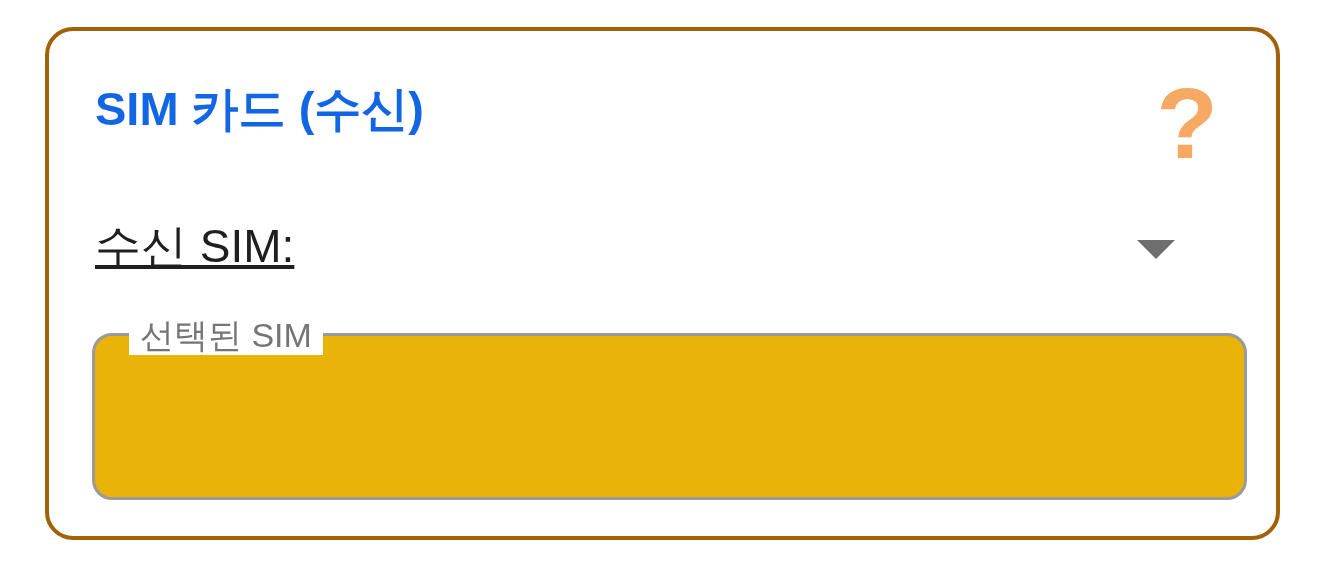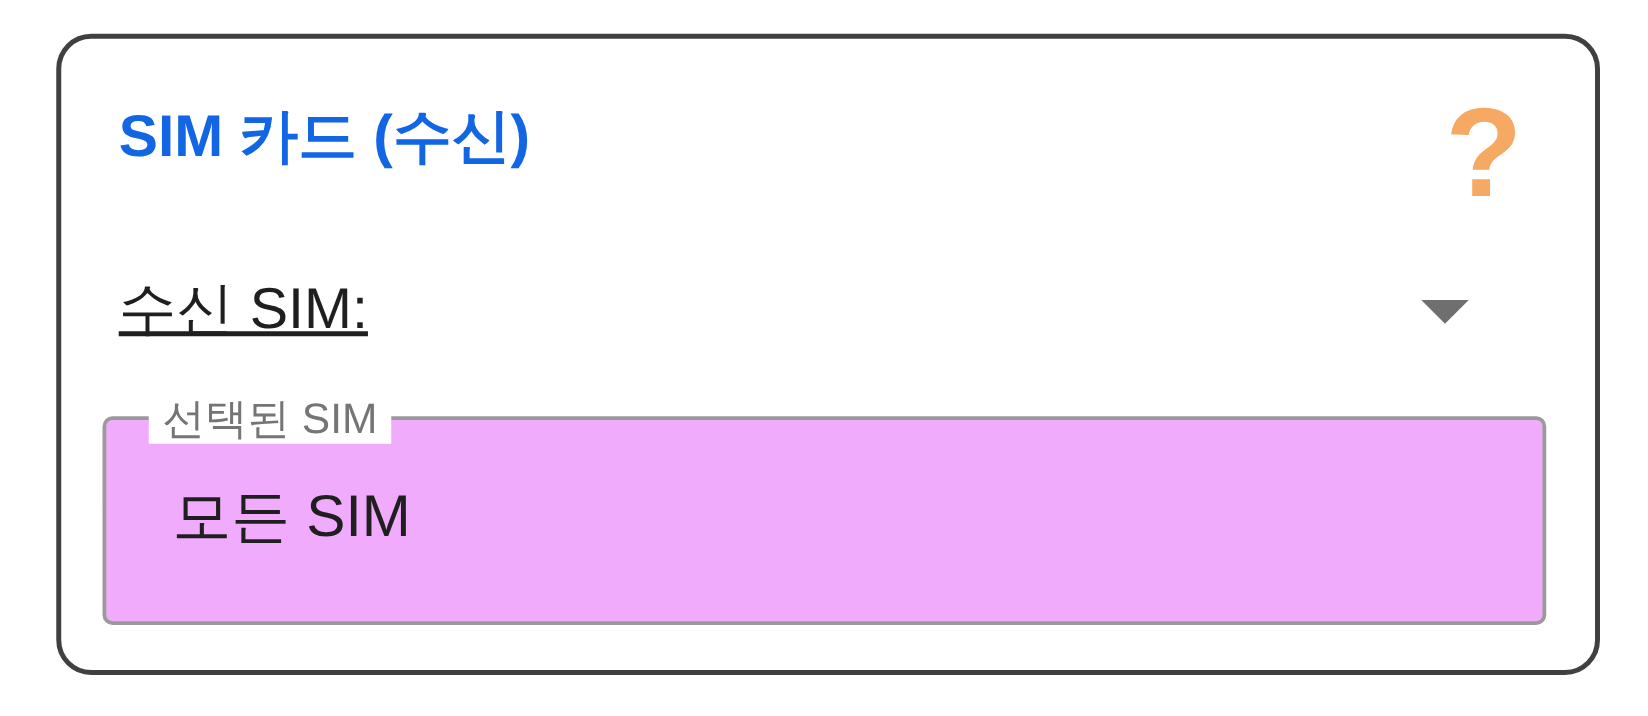--- a/index.html
+++ b/index.html
@@ -9,21 +9,21 @@
     font-family: "Liberation Sans", "DejaVu Sans", sans-serif;
     overflow: hidden;
   }
   .stage { position: relative; width: 1318px; height: 573px; background: #ffffff; }
 
   .card {
     position: absolute;
     left: 45px; top: 27px;
     width: 1235px; height: 513px;
     background: #ffffff;
-    border: 4px solid #404040;
+    border: 4px solid #a16207;
     border-radius: 28px;
   }
 
   .card-title {
     position: absolute;
     left: 46px; top: 50px;
     font-size: 47px;
     font-weight: 700;
     color: #1266e3;
     line-height: 56px;
@@ -60,25 +60,25 @@
     position: absolute;
     right: 101px; top: 24px;
     width: 0; height: 0;
     border-left: 19px solid transparent;
     border-right: 19px solid transparent;
     border-top: 19px solid #6f6f6f;
   }
 
   .outlined-field {
     position: absolute;
-    left: 33px; top: 302px;
+    left: 43px; top: 302px;
     width: 1155px; height: 167px;
     border: 3px solid #9a9a9a;
-    border-radius: 8px;
-    background: #f0abfc;
+    border-radius: 20px;
+    background: #eab308;
     cursor: text;
   }
   .field-label {
     position: absolute;
     left: 34px; top: -21px;
     padding: 0 11px;
     background: #ffffff;
     font-size: 34px;
     color: #757575;
     line-height: 40px;
@@ -103,17 +103,16 @@
 
     <div class="help-icon">?</div>
 
     <div class="spinner-row">
       <span class="spinner-label">수신 SIM:</span>
       <span class="dropdown-arrow"></span>
     </div>
 
     <div class="outlined-field">
       <span class="field-label">선택된 SIM</span>
-      <span class="field-value">모든 SIM</span>
     </div>
 
   </div>
 </div>
 
 </body></html>

